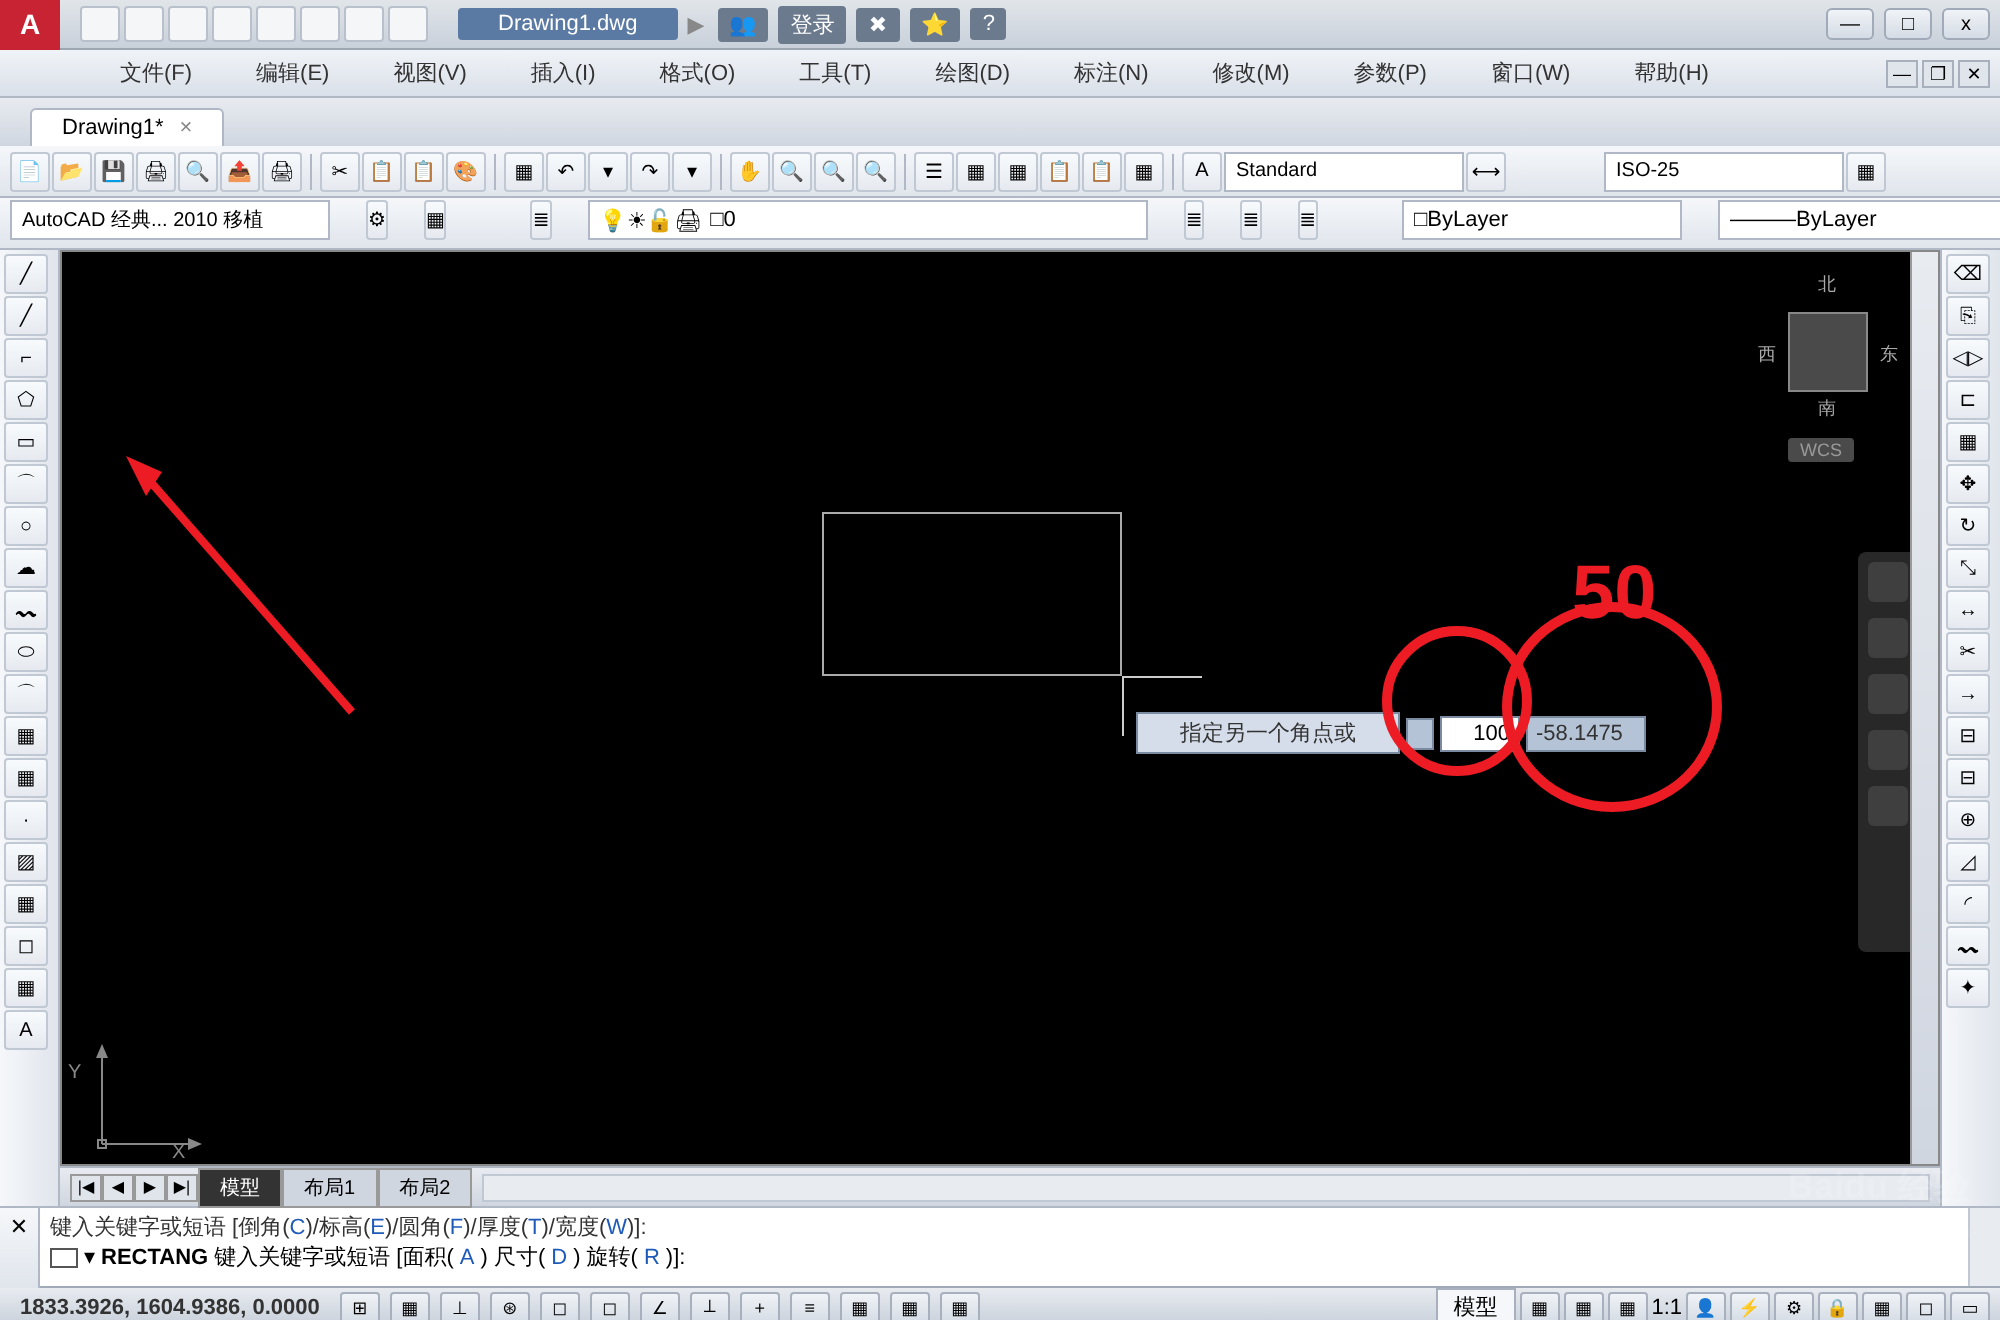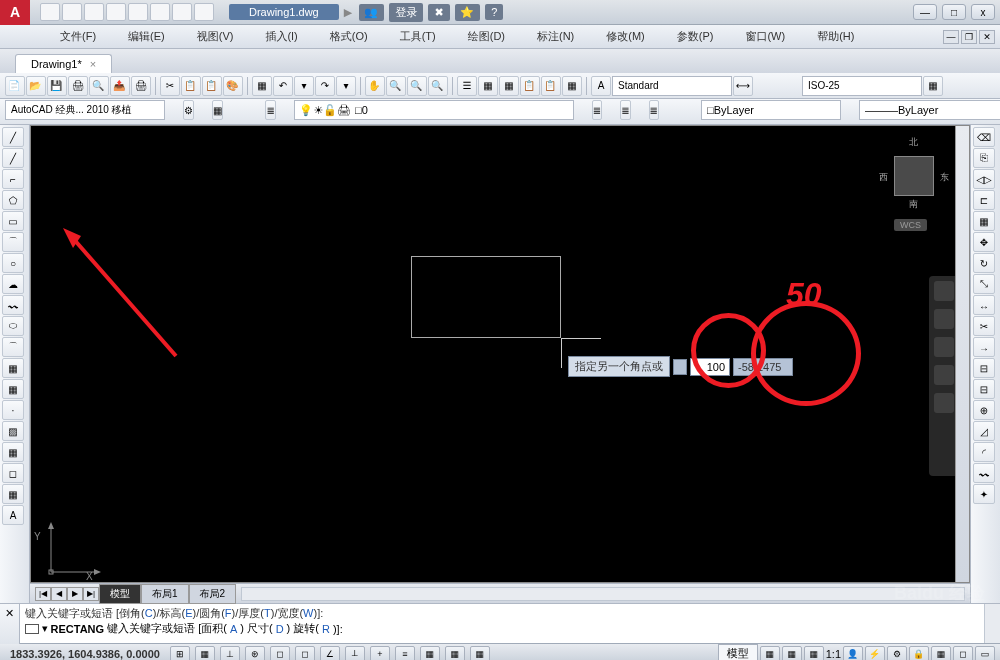--- a/index.html
+++ b/index.html
@@ -44,29 +44,29 @@
     .pal-btn { width: 22px; height: 20px; background: linear-gradient(#f8fafc, #e6eaf0); border: 1px solid #c0c8d3; border-radius: 2px; display: flex; align-items: center; justify-content: center; font-size: 10px; }
     .right-palette { width: 30px; background: linear-gradient(90deg, #f5f7fa, #e0e5ec); border-left: 1px solid #b0b8c5; display: flex; flex-direction: column; padding: 2px; gap: 1px; }
     
     .canvas-container { flex: 1; display: flex; flex-direction: column; }
     .canvas { flex: 1; background: #000; position: relative; border: 1px solid #888; }
     .drawing-rect { position: absolute; left: 380px; top: 130px; width: 150px; height: 82px; border: 1px solid #aaa; }
     .crosshair-h { position: absolute; left: 530px; top: 212px; width: 40px; height: 1px; background: #ccc; }
     .crosshair-v { position: absolute; left: 530px; top: 212px; width: 1px; height: 30px; background: #ccc; }
     
     .dynamic-input { position: absolute; left: 537px; top: 230px; display: flex; align-items: center; gap: 3px; }
-    .dyn-label { background: #d4dde9; border: 1px solid #7a8aa0; padding: 2px 6px; color: #333; }
+    .dyn-label { background: #d4dde9; border: 1px solid #7a8aa0; padding: 2px 21px; color: #333; }
     .dyn-x { width: 40px; background: #fff; border: 1px solid #7a8aa0; padding: 2px 4px; text-align: right; }
     .dyn-y { width: 60px; background: #b5c3d6; border: 1px solid #7a8aa0; padding: 2px 4px; color: #333; }
     .dyn-lock { width: 14px; height: 16px; background: #b5c3d6; border: 1px solid #7a8aa0; }
     
     
     .red-circle1 { position: absolute; left: 660px; top: 187px; width: 75px; height: 75px; border: 5px solid #ed1c24; border-radius: 50%; }
     .red-circle2 { position: absolute; left: 720px; top: 175px; width: 110px; height: 105px; border: 5px solid #ed1c24; border-radius: 50%; }
-    .red-text { position: absolute; left: 755px; top: 150px; color: #ed1c24; font-size: 32px; font-weight: bold; font-style: italic; }
+    .red-text { position: absolute; left: 755px; top: 150px; color: #ed1c24; font-size: 38px; font-weight: bold; }
     .red-arrow { position: absolute; left: 30px; top: 100px; }
     
     
     .ucs { position: absolute; left: 15px; bottom: 5px; }
     .ucs-y { position: absolute; left: 3px; bottom: 40px; color: #888; font-size: 10px; }
     .ucs-x { position: absolute; left: 55px; bottom: 0px; color: #888; font-size: 10px; }
     
     
     .nav-cube { position: absolute; right: 20px; top: 5px; width: 70px; height: 100px; }
     .cube-face { width: 40px; height: 40px; background: #4a4a4a; border: 1px solid #888; position: absolute; left: 15px; top: 25px; }

